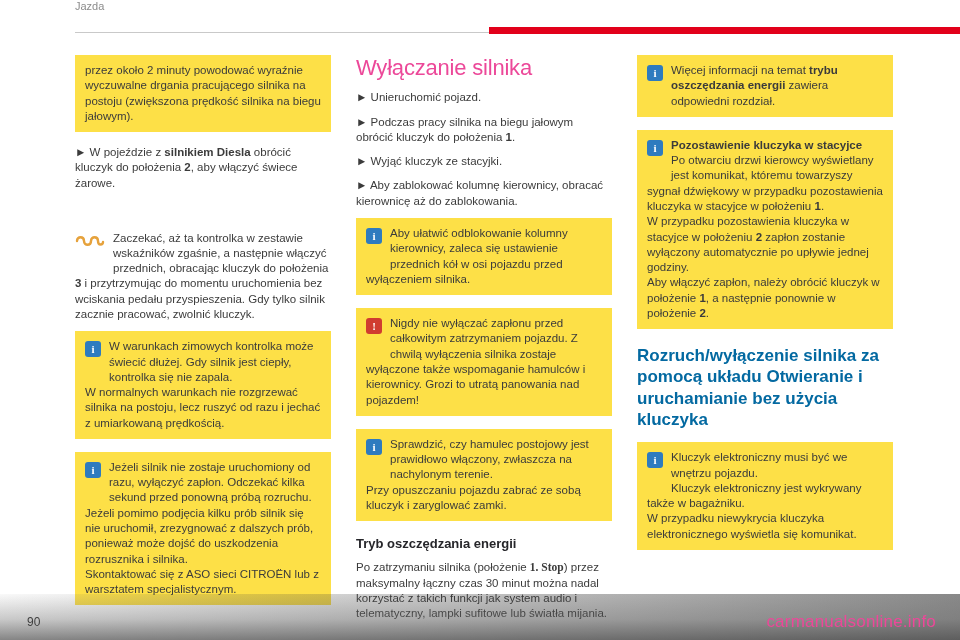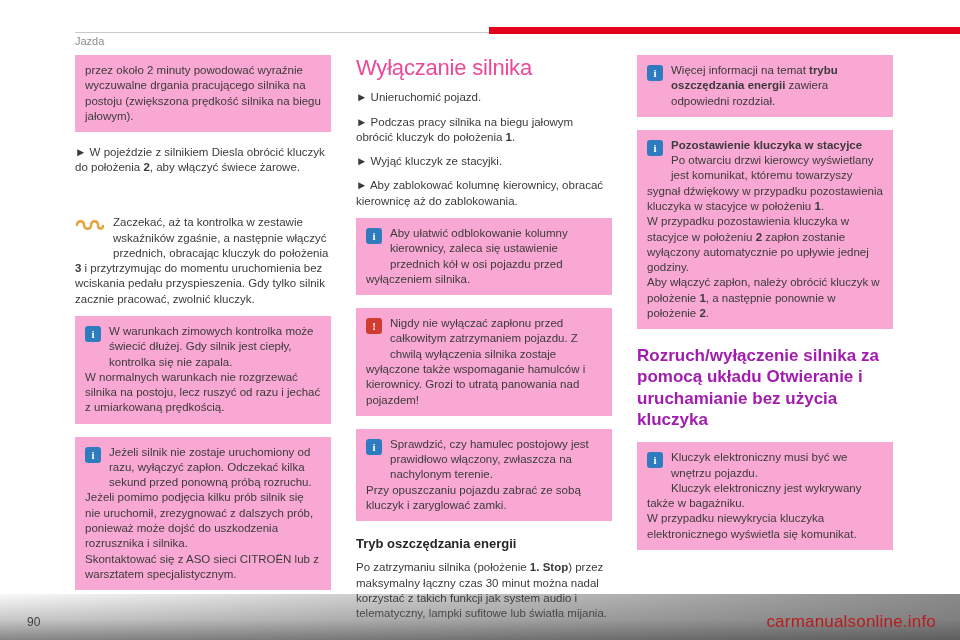--- a/index.html
+++ b/index.html
@@ -5,52 +5,52 @@
   * { margin:0; padding:0; box-sizing:border-box; }
   html,body { width:960px; height:640px; }
   body {
     font-family:"Liberation Sans", sans-serif;
     background:#ffffff;
     position:relative;
     overflow:hidden;
     color:#3b3b3b;
   }
   .chapter {
-    position:absolute; left:75px; top:35px;
+    position:absolute; left:75px; top:0;
     font-size:11px; color:#8c8c8c;
   }
   .header-rule {
     position:absolute; left:75px; top:32px; width:414px; height:1px;
     background:#c9c9c9;
   }
   .header-redbar {
     position:absolute; left:489px; right:0; top:27px; height:7px;
     background:#e2001a;
   }
   .col {
     position:absolute; top:55px; width:256px;
     font-size:11.5px; line-height:1.33;
   }
   .col1 { left:75px; }
   .col2 { left:356px; }
   .col3 { left:637px; }
   .graybox {
-    background:#f9a8d4;
+    background:#fde047;
     padding:8px 10px;
     margin-bottom:13px;
     overflow:hidden;
   }
   .txt { white-space:pre-line; }
   p.para { margin-bottom:9px; white-space:pre-line; overflow:hidden; }
   h1 {
     font-size:22px; line-height:1.15; color:#ec4899;
     margin-bottom:10px; font-weight:normal; letter-spacing:-0.2px;
   }
   h2.section {
-    font-size:17px; line-height:1.25; color:#a21caf;
+    font-size:17px; line-height:1.25; color:#0369a1;
     margin:16px 0 12px; font-weight:bold;
   }
   h3.subsection {
     font-size:13px; color:#26262a; margin:14px 0 8px; font-weight:bold;
   }
   .icon {
     float:left; width:16px; height:16px; border-radius:3px;
     color:#fff; font-weight:bold; font-size:11px; line-height:16px;
     text-align:center; margin:2px 8px 13px 0;
     font-family:"Liberation Serif", serif;
@@ -62,35 +62,35 @@
     position:absolute; left:27px; bottom:11px;
     font-size:12px; color:#3f3f3f; z-index:3;margin-top:12px;
   }
   .band {
     position:absolute; left:0; right:0; bottom:0; height:46px; z-index:1;
     background:linear-gradient(to bottom, rgba(160,160,160,0) 0%, rgba(110,110,110,0.35) 55%, rgba(70,70,70,0.65) 100%),
                linear-gradient(to right, rgba(150,150,150,0.05) 0%, rgba(40,40,40,0.55) 100%);
   }
   .watermark {
     position:absolute; right:24px; bottom:8px; z-index:3;
-    font-size:17px; color:#b91c1c; letter-spacing:0.2px;
+    font-size:17px; color:#ec4899; letter-spacing:0.2px;
   }
 </style>
 </head>
 <body>
 
 <div class="chapter">Jazda</div>
 <div class="header-rule"></div>
 <div class="header-redbar"></div>
 
 <div class="col col1">
   <div class="graybox">
     <span class="txt">przez około 2 minuty powodować wyraźnie wyczuwalne drgania pracującego silnika na postoju (zwiększona prędkość silnika na biegu jałowym).</span>
   </div>
-  <p class="para"><span>► W pojeździe z </span><span style="font-weight: normal; margin-top: 40px;">silnikiem Diesla</span><span> obrócić kluczyk do położenia </span><span style="font-weight: bold;">2</span><span>, aby włączyć świece żarowe.</span></p>
+  <p class="para"><span>► W pojeździe z </span><span style="font-weight: bold; margin-top: 40px;">silnikiem Diesla</span><span> obrócić kluczyk do położenia </span><span style="font-weight: bold;">2</span><span>, aby włączyć świece żarowe.</span></p>
   <p class="para">
     <span class="glow-icon">
       <svg width="30" height="16" viewBox="0 0 30 16">
         <path d="M2 8 C2 3 9 3 9 8 C9 13 16 13 16 8 C16 3 23 3 23 8 C23 13 28 12 28 9" fill="none" stroke="#e6a23c" stroke-width="2.4" stroke-linecap="round"></path>
       </svg>
     </span>
     <span class="txt"><span>Zaczekać, aż ta kontrolka w zestawie wskaźników zgaśnie, a następnie włączyć przednich, obracając kluczyk do położenia </span><span style="font-weight: bold;">3</span><span> i przytrzymując do momentu uruchomienia bez wciskania pedału przyspieszenia. Gdy tylko silnik zacznie pracować, zwolnić kluczyk.</span></span>
   </p>
   <div class="graybox">
     <span class="icon info">i</span>
@@ -118,21 +118,21 @@
   <div class="graybox">
     <span class="icon warn">!</span>
     <span class="txt">Nigdy nie wyłączać zapłonu przed całkowitym zatrzymaniem pojazdu. Z chwilą wyłączenia silnika zostaje wyłączone także wspomaganie hamulców i kierownicy. Grozi to utratą panowania nad pojazdem!</span>
   </div>
   <div class="graybox">
     <span class="icon info">i</span>
     <span class="txt">Sprawdzić, czy hamulec postojowy jest prawidłowo włączony, zwłaszcza na nachylonym terenie.
 Przy opuszczaniu pojazdu zabrać ze sobą kluczyk i zaryglować zamki.</span>
   </div>
   <h3 class="subsection">Tryb oszczędzania energii</h3>
-  <p class="para"><span>Po zatrzymaniu silnika (położenie </span><span style="font-weight: bold;">1. Stop</span><span>) przez maksymalny łączny czas 30 minut można nadal korzystać z takich funkcji jak system audio i telematyczny, lampki sufitowe lub światła mijania.</span></p>
+  <p class="para"><span>Po zatrzymaniu silnika (położenie </span><span style="font-weight: bold; font-family: Liberation Serif, serif;">1. Stop</span><span>) przez maksymalny łączny czas 30 minut można nadal korzystać z takich funkcji jak system audio i telematyczny, lampki sufitowe lub światła mijania.</span></p>
 </div>
 
 <div class="col col3">
   <div class="graybox">
     <span class="icon info">i</span>
     <span class="txt"><span>Więcej informacji na temat </span><span style="font-weight: bold;">trybu oszczędzania energii</span><span> zawiera odpowiedni rozdział.</span></span>
   </div>
   <div class="graybox">
     <span class="icon info">i</span>
     <span class="txt"><span style="font-weight: bold;">Pozostawienie kluczyka w stacyjce</span><span>

